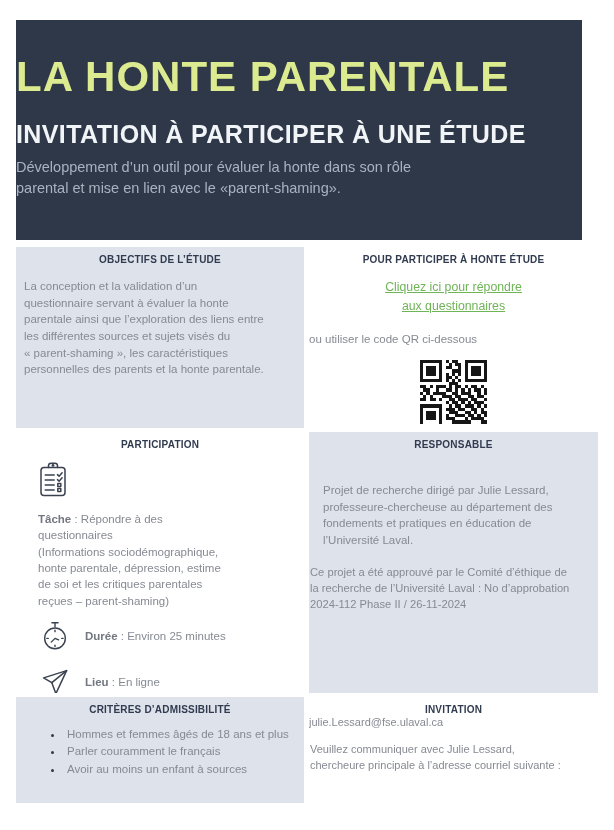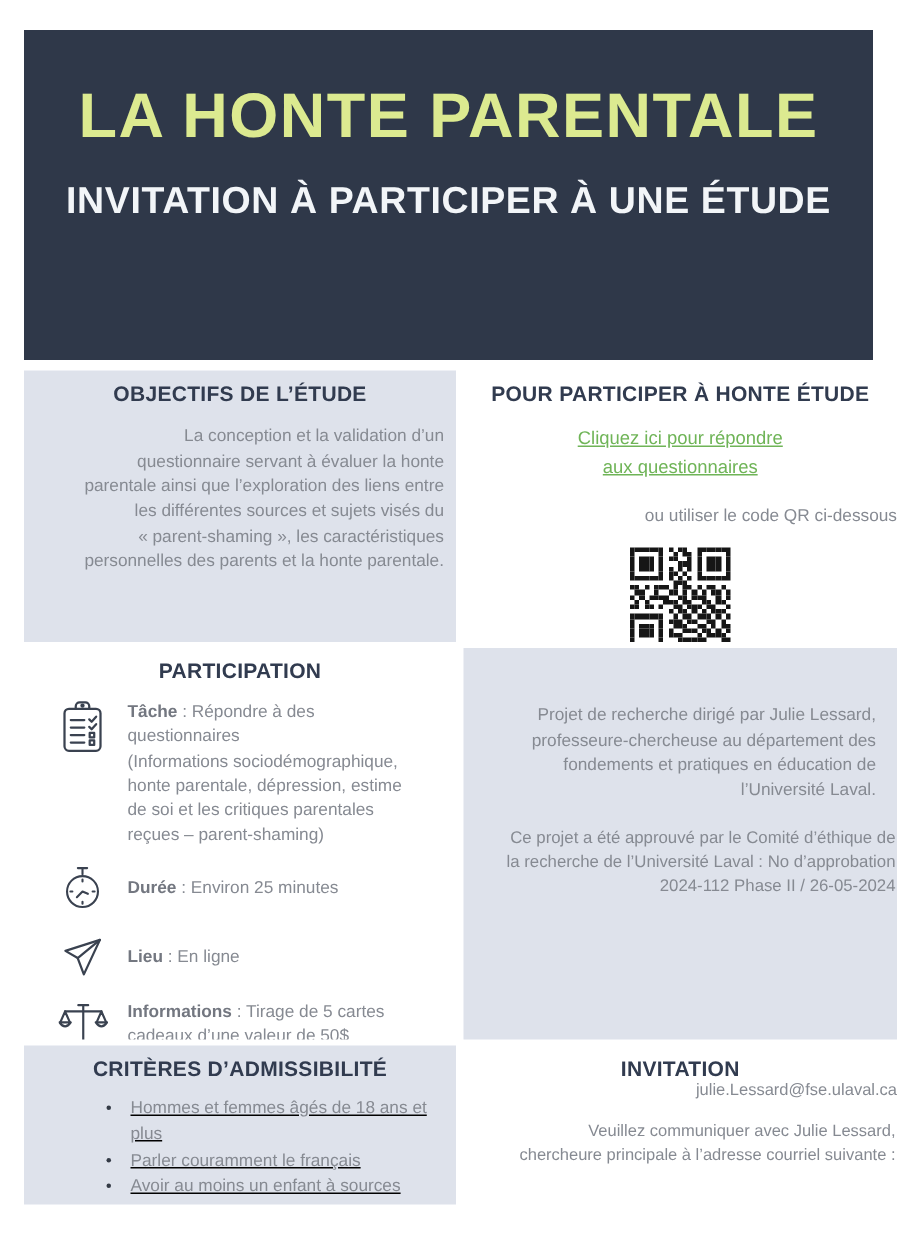--- a/index.html
+++ b/index.html
@@ -7,84 +7,86 @@
     --tagline-gray:#a9b2c1; --section-bg:#dee2eb; --heading-navy:#313b4f;
     --body-gray:#868a92; --link-green:#6fb457; --icon-navy:#3a4250; --qr-black:#161616;
   }
   *{margin:0;padding:0;box-sizing:border-box;}
   html,body{background:#ffffff;}
   body{width:614px;height:830px;font-family:"Liberation Sans",sans-serif;overflow:hidden;}
   .poster{position:relative;width:614px;height:830px;background:#fff;}
 
   
   .hero{position:absolute;left:16px;top:20px;width:566px;height:220px;
-        background:var(--header-bg,#2f3849);text-align:center;}
+        background:var(--header-bg,#2f3849);text-align:left;}
   .hero h1{margin-top:36px;font-size:42px;font-weight:bold;letter-spacing:1px;
            color:var(--title-lime,#dcea90);line-height:1;}
   .hero h2{margin-top:24px;font-size:25px;font-weight:bold;letter-spacing:.4px;
            color:var(--subtitle-white,#f2f5f8);line-height:1;}
   .hero .tagline{margin-top:10px;font-size:14.5px;color:var(--tagline-gray,#a9b2c1);
            line-height:1.42;white-space:pre-line;}
 
   
   .grid{position:absolute;left:16px;top:247px;width:582px;display:grid;
         grid-template-columns:288px 289px;grid-template-rows:181px 261px 106px;
         gap:4px 5px;}
   .cell{overflow:hidden;padding-top:5px;}
   .cell.gray{background:var(--section-bg,#dee2eb);}
-  .cell h3{text-align:center;font-size:14px;font-weight:bold;letter-spacing:.2px;
+  .cell h3{text-align:center;font-size:10px;font-weight:bold;letter-spacing:.2px;
            color:var(--heading-navy,#313b4f);margin-top:2px;}
   .body{font-size:11.5px;color:var(--body-gray,#868a92);line-height:1.45;}
-  .center{text-align:right;}
+  .center{text-align:left;}
   .pre{white-space:pre-line;}
 
   
   .objectifs-body{margin:13px 8px 0;}
 
   
   .link{display:block;margin-top:13px;text-align:center;font-size:12.3px;
         color:var(--link-green,#6fb457);text-decoration:underline;line-height:1.55;
         white-space:pre-line;cursor:pointer;}
   .qr-caption{margin-top:15px;}
   .qr{margin:12px auto 0;width:67px;height:67px;display:grid;
       grid-template-columns:repeat(21,1fr);grid-template-rows:repeat(21,1fr);background:#fff;}
   .qr .qm{background:var(--qr-black,#161616);}
 
   
   .items{padding:12px 26px 0 22px;}
   .p-item{display:flex;gap:13px;align-items:center;margin-bottom:15px;}
-  .p-item.top{align-items:flex-start;margin-bottom:11px;}
+  .p-item.top{align-items:flex-start;margin-bottom:11px;flex-direction:column;}
   .icon-box{flex:0 0 34px;display:flex;justify-content:center;color:var(--icon-navy,#3a4250);}
   .p-item .txt{font-size:11.5px;color:var(--body-gray,#868a92);line-height:1.42;white-space:pre-line;}
   .p-item .txt b{color:#737780;font-weight:bold;}
   .p-item svg{stroke:var(--icon-navy,#3a4250);fill:none;stroke-width:1.5;
               stroke-linecap:round;stroke-linejoin:round;}
 
   
   .rp1{margin:32px 14px 0;}
   .rp2{margin:15px 1px 0;font-size:11.2px;}
 
   
-  .criteres-list{margin:11px 0 0;padding-left:68px;text-decoration:underline;}
+  .criteres-list{margin:11px 0 0;padding-left:48px;}
   .criteres-list li{font-size:11.5px;color:var(--body-gray,#868a92);line-height:1.52;
                     padding-left:3px;}
   .criteres-list li::marker{color:#333a45;font-size:11px;}
 
   
   .questions-body{margin:11px 1px 0;font-size:11px;}
   .email{font-size:11px;}
 </style>
 </head>
 <body>
 
 <div class="poster">
 
   <header class="hero">
     <h1>LA HONTE PARENTALE</h1>
     <h2>INVITATION À PARTICIPER À UNE ÉTUDE</h2>
+    <p class="tagline">Développement d’un outil pour évaluer la honte dans son rôle
+parental et mise en lien avec le «parent-shaming».</p>
   </header>
 
   <main class="grid">
 
     <section class="cell gray">
       <h3>OBJECTIFS DE L’ÉTUDE</h3>
       <p class="body center pre objectifs-body">La conception et la validation d’un
 questionnaire servant à évaluer la honte
 parentale ainsi que l’exploration des liens entre
 les différentes sources et sujets visés du
@@ -579,27 +581,28 @@
             </svg>
           </span>
           <p class="txt"><b>Informations</b><span> : Tirage de 5 cartes
 cadeaux d’une valeur de 50$</span></p>
         </div>
 
       </div>
     </section>
 
     <section class="cell gray">
+      <h3>RESPONSABLE</h3>
       <p class="body center pre rp1">Projet de recherche dirigé par Julie Lessard,
 professeure-chercheuse au département des
 fondements et pratiques en éducation de
 l’Université Laval.</p>
       <p class="body center pre rp2">Ce projet a été approuvé par le Comité d’éthique de
 la recherche de l’Université Laval : No d’approbation
-2024-112 Phase II / 26-05-2024</p>
+2024-112 Phase II / 26-11-2024</p>
     </section>
 
     <section class="cell gray">
       <h3>CRITÈRES D’ADMISSIBILITÉ</h3>
       <ul class="criteres-list">
         <li>Hommes et femmes âgés de 18 ans et plus</li>
         <li>Parler couramment le français</li>
         <li>Avoir au moins un enfant à sources</li>
       </ul>
     </section>

